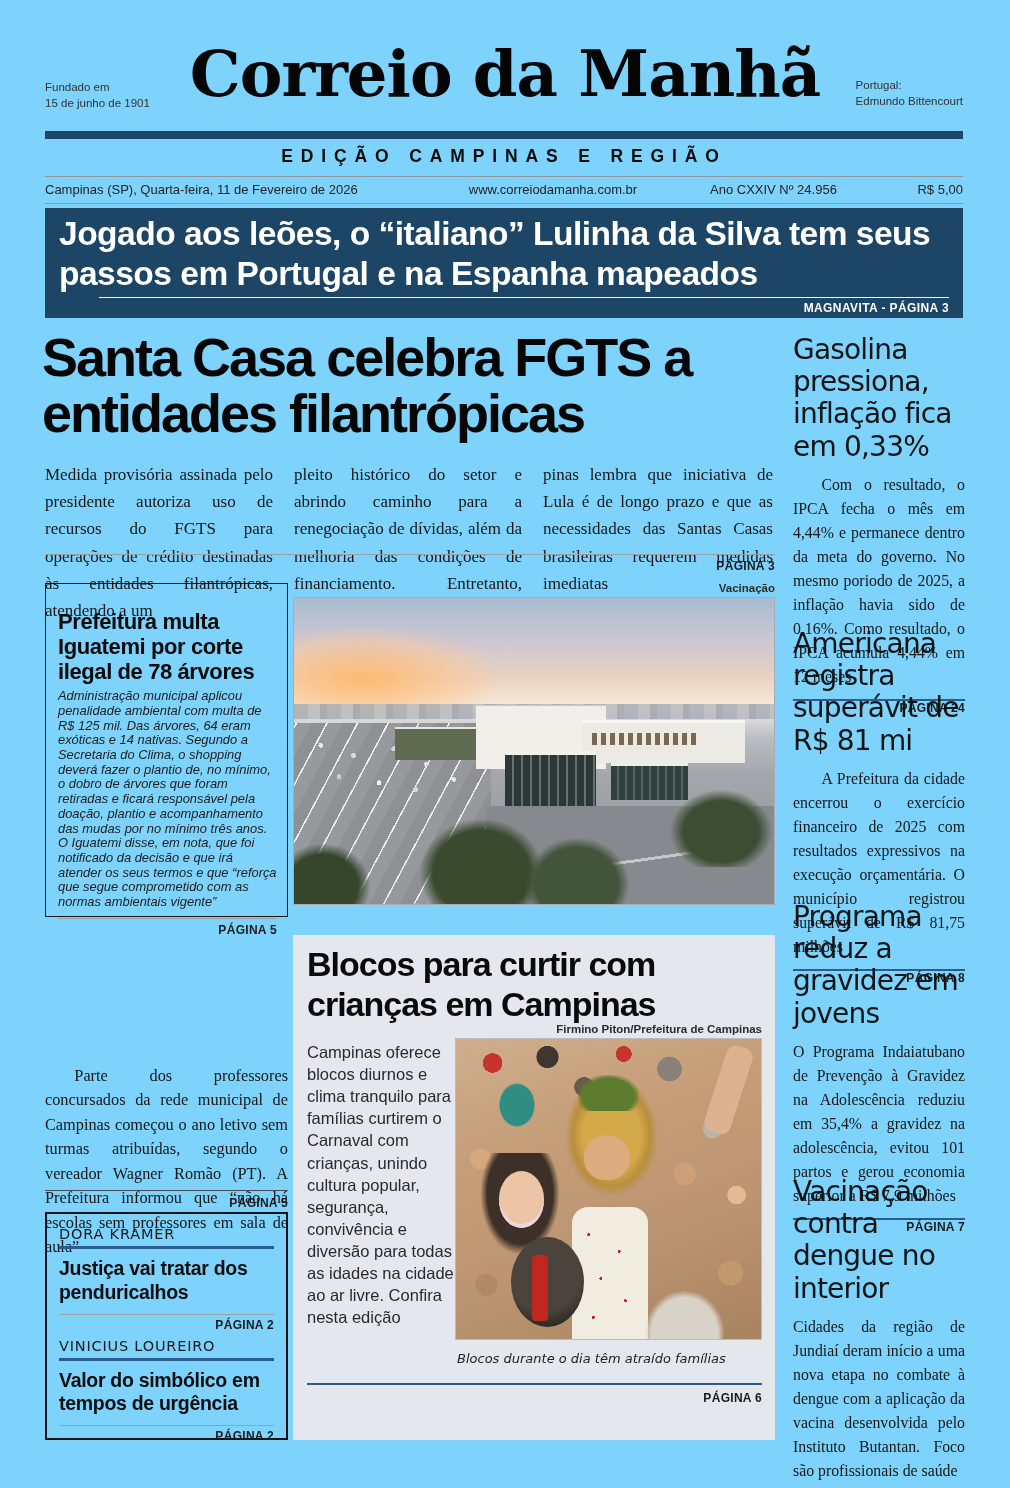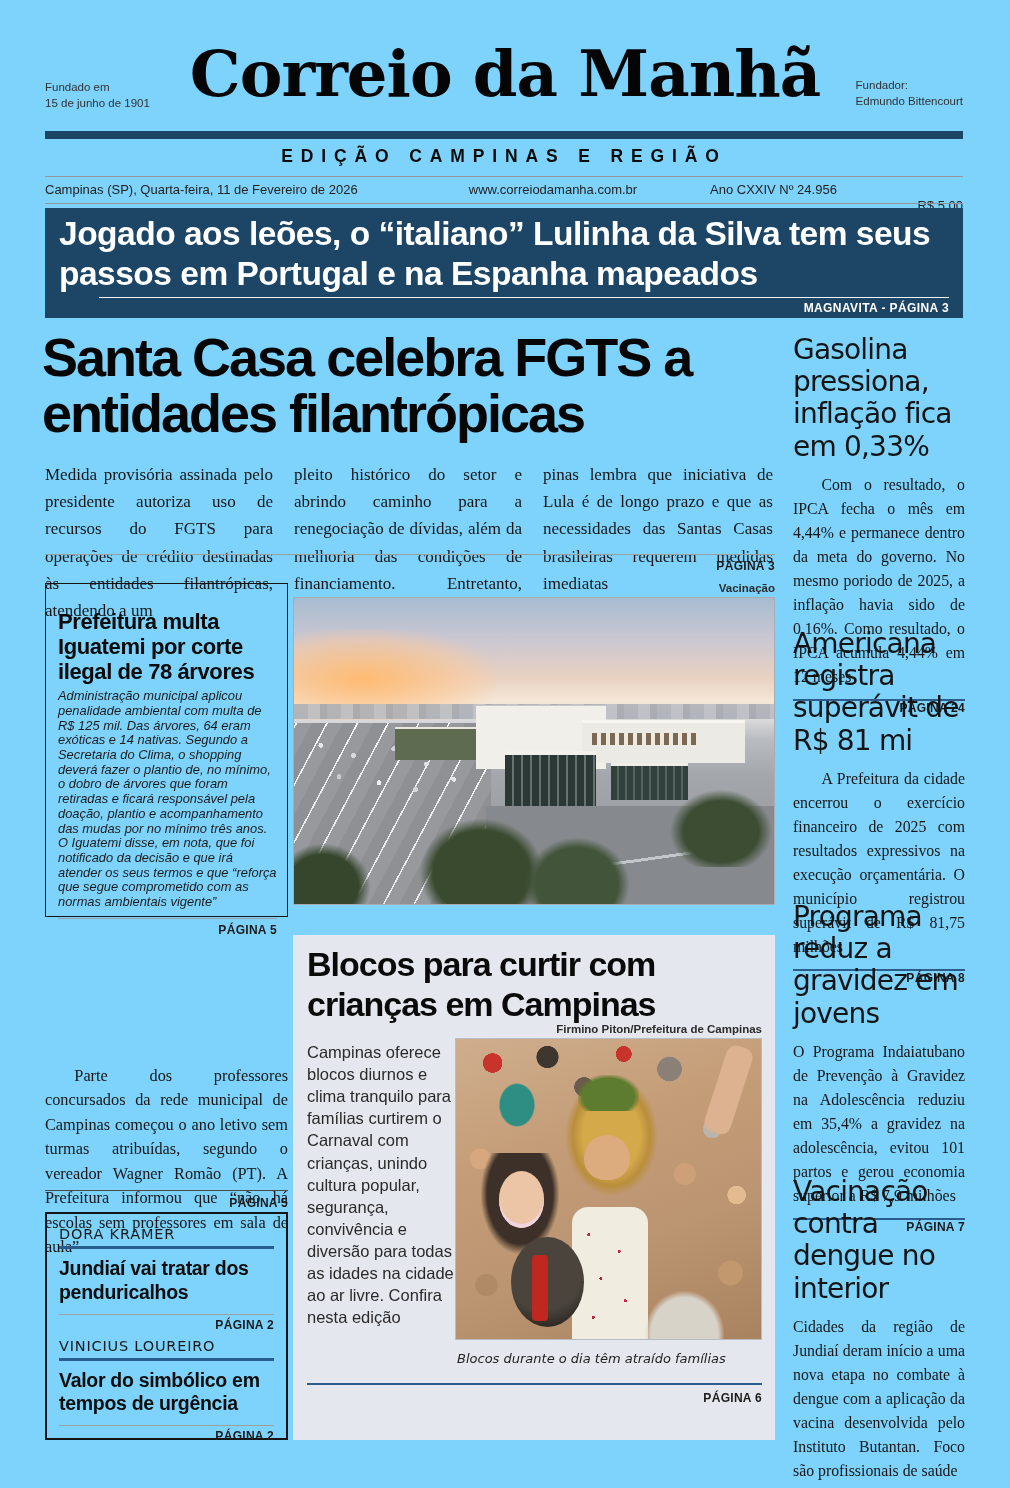--- a/index.html
+++ b/index.html
@@ -14,21 +14,21 @@
     font-family:"DejaVu Serif","Liberation Serif",serif; font-weight:bold; font-size:64px; letter-spacing:-1px; color:#050505; }
   .founder { position:absolute; right:47px; top:78px; font-size:11.5px; color:#333; line-height:1.35; text-align:left; }
   .navybar { position:absolute; left:45px; top:131px; width:918px; height:8px; background:#1d4565; }
   .edition { position:absolute; left:45px; top:146px; width:918px; text-align:center;
     font-weight:bold; font-size:17.5px; letter-spacing:.45em; color:#0b0b0b; }
   .hline1 { position:absolute; left:45px; top:176px; width:918px; height:0; border-top:1.5px solid #8f969c; }
   .inforow { position:absolute; left:45px; top:182px; width:918px; height:18px; font-size:13px; color:#222; }
   .inforow .date { position:absolute; left:0; top:0; }
   .inforow .url { position:absolute; left:388px; top:0; width:240px; text-align:center; }
   .inforow .issue { position:absolute; left:665px; top:0; }
-  .inforow .price { position:absolute; right:0; top:16px; }
+  .inforow .price { position:absolute; right:0; top:0; }
   .hline2 { position:absolute; left:45px; top:203px; width:918px; height:0; border-top:1.5px solid #8f969c; }
 
   
   .banner { position:absolute; left:45px; top:208px; width:918px; height:110px; background:#1d4565; color:#fff; padding:6px 14px 0 14px; }
   .banner-headline { font-weight:bold; font-size:33.5px; line-height:1.2; letter-spacing:-.5px; }
   .banner-rule { margin:3px 0 0 40px; border-top:1.5px solid rgba(255,255,255,.95); }
   .banner-kicker { text-align:right; font-weight:bold; font-size:12px; letter-spacing:.4px; margin-top:3px; }
 
   
   .lead-h1 { position:absolute; left:42px; top:330px; width:745px; font-weight:bold; font-size:54px; line-height:1.03; letter-spacing:-2px; color:#060606; }
@@ -138,21 +138,21 @@
 <body>
 
 <div class="page">
 
   <div class="founded">
     <div>Fundado em</div>
     <div>15 de junho de 1901</div>
   </div>
   <div class="masthead">Correio da Manhã</div>
   <div class="founder">
-    <div>Fundador:</div>
+    <div>Portugal:</div>
     <div>Edmundo Bittencourt</div>
   </div>
   <div class="navybar"></div>
   <div class="edition">EDIÇÃO CAMPINAS E REGIÃO</div>
   <div class="hline1"></div>
   <div class="inforow">
     <span class="date">Campinas (SP), Quarta-feira, 11 de Fevereiro de 2026</span>
     <span class="url">www.correiodamanha.com.br</span>
     <span class="issue">Ano CXXIV Nº 24.956</span>
     <span class="price">R$ 5,00</span>
@@ -200,21 +200,21 @@
   </div>
 
   <div class="prof-body ind">Parte dos professores concursados da rede municipal de Campinas começou o ano letivo sem turmas atribuídas, segundo o vereador Wagner Romão (PT). A Prefeitura informou que “não há escolas sem professores em sala de aula”</div>
   <div class="prof-rule"></div>
   <div class="prof-page page-marker">PÁGINA 5</div>
 
   <div class="col-box">
     <div>
       <div class="col-name">DORA KRAMER</div>
       <div class="col-rule"></div>
-      <div class="col-title">Jundiaí vai tratar dos penduricalhos</div>
+      <div class="col-title">Justiça vai tratar dos penduricalhos</div>
       <div class="col-thin"></div>
       <span class="col-page page-marker">PÁGINA 2</span>
     </div>
     <div>
       <div class="col-name">VINICIUS LOUREIRO</div>
       <div class="col-rule"></div>
       <div class="col-title">Valor do simbólico em tempos de urgência</div>
       <div class="col-thin"></div>
       <span class="col-page page-marker">PÁGINA 2</span>
     </div>

